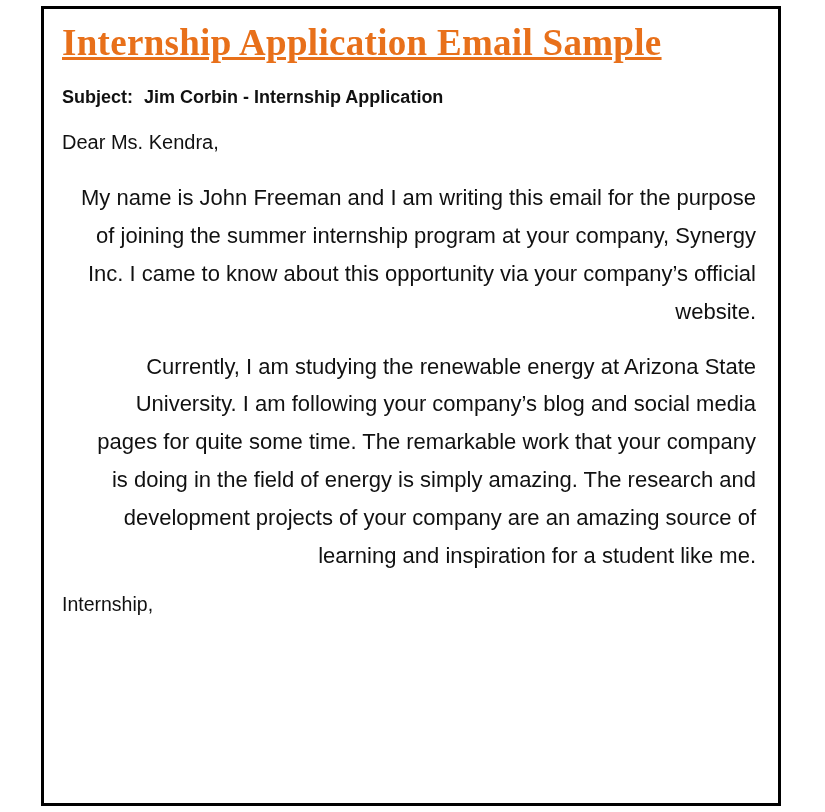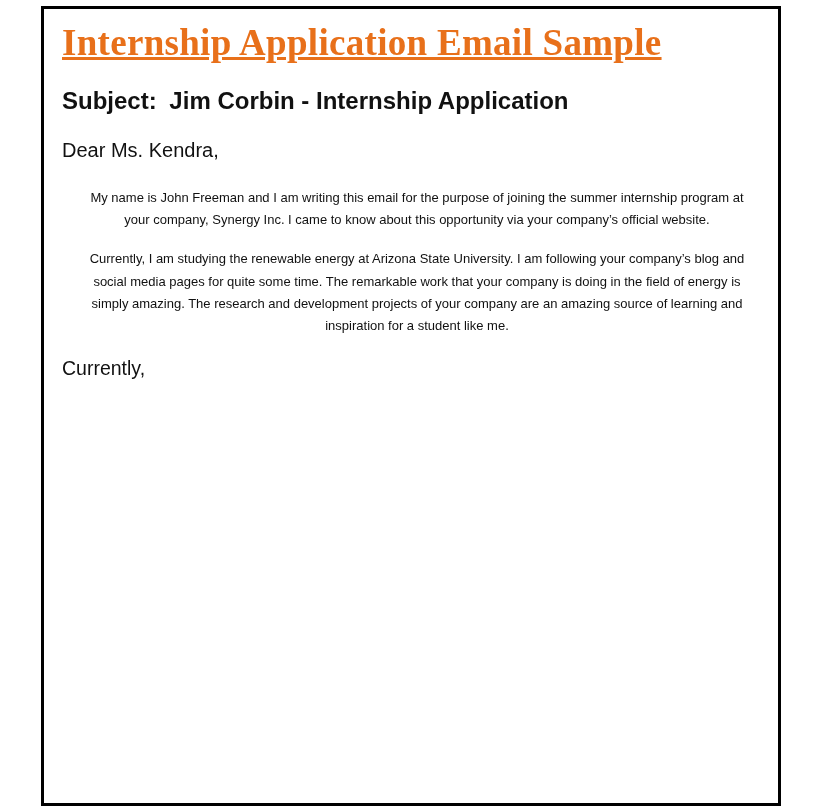--- a/index.html
+++ b/index.html
@@ -32,41 +32,41 @@
     font-size: 37px;
     font-weight: bold;
     color: #E8701A;
     text-decoration: underline;
     letter-spacing: 0.3px;
     margin: 0 0 22px 0;
     line-height: 1.1;
     white-space: nowrap;
   }
   .subject-line {
-    font-size: 24px;
+    font-size: 18px;
     font-weight: bold;
     color: #111111;
     margin: 0 0 22px 0;
     line-height: 1.25;
   }
   .subject-label {
     margin-right: 6px;
   }
   .salutation {
     font-size: 20px;
     color: #111111;
     margin: 0 0 24px 0;
     line-height: 1.25;
   }
   .para {
-    font-size: 13px;
+    font-size: 22px;
     color: #111111;
     margin: 0 0 17px 16px;
     line-height: 1.72;
-    text-align: center;
+    text-align: right;
   }
   .closing {
     font-size: 19.5px;
     color: #111111;
     margin: 0;
     line-height: 1.4;
   }
 </style>
 </head>
 <body>
@@ -79,16 +79,16 @@
     <p class="subject-line">
       <span class="subject-label">Subject:</span>
       <span>Jim Corbin - Internship Application</span>
     </p>
 
     <p class="salutation">Dear Ms. Kendra,</p>
 
     <p class="para">My name is John Freeman and I am writing this email for the purpose of joining the summer internship program at your company, Synergy Inc. I came to know about this opportunity via your company’s official website.</p>
     <p class="para">Currently, I am studying the renewable energy at Arizona State University. I am following your company’s blog and social media pages for quite some time. The remarkable work that your company is doing in the field of energy is simply amazing. The research and development projects of your company are an amazing source of learning and inspiration for a student like me.</p>
 
-    <p class="closing">Currently,</p>
+    <p class="closing">Internship,</p>
 
   </div>
 </div>
 
 </body></html>

